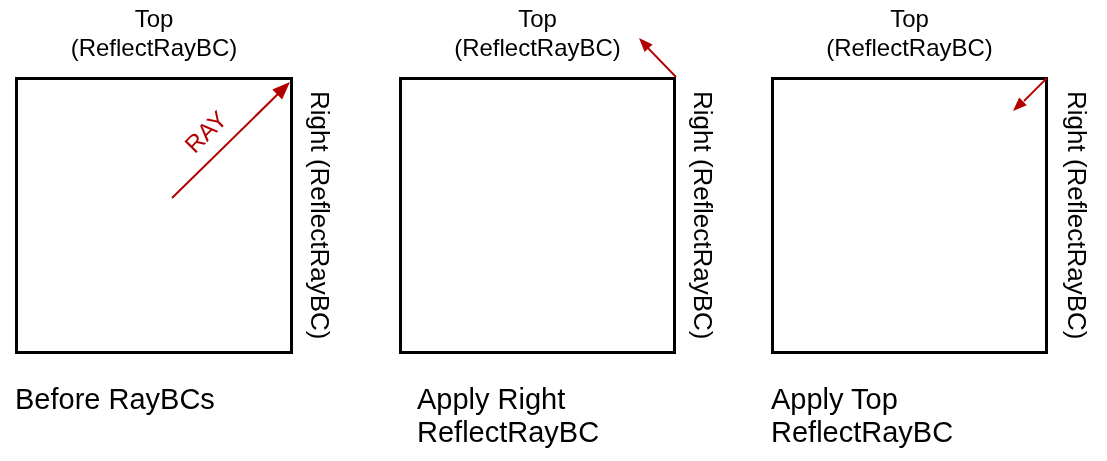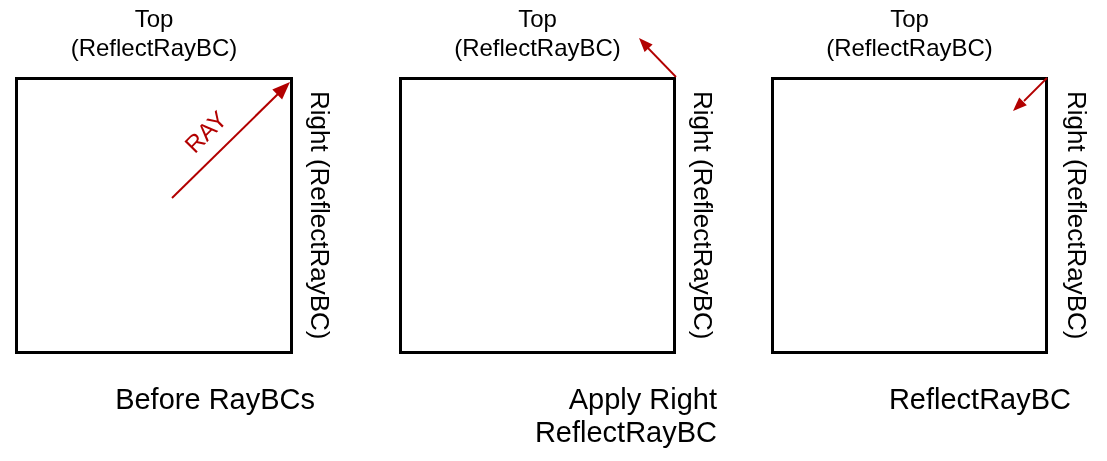--- a/index.html
+++ b/index.html
@@ -33,21 +33,21 @@
     text-orientation: mixed;
     text-align: center;
     font-size: 26px;
     line-height: 34px;
     width: 34px;
     color: #000000;
     white-space: nowrap;
   }
   .caption {
     position: absolute;
-    text-align: right;
+    text-align: left;
     font-size: 29px;
     line-height: 33px;
     color: #000000;
   }
   .arrow-svg { position: absolute; overflow: visible; }
   .ray-label {
     position: absolute;
     font-size: 24px;
     transform: translate(-50%, -50%) rotate(-45deg);
     white-space: nowrap;
@@ -97,17 +97,18 @@
       <div>Top</div>
       <div>(ReflectRayBC)</div>
     </div>
     <div class="box" style="left:771px; top:77px; width:277px; height:277px;"></div>
     <div class="right-label" style="left:1060px; top:77px; height:277px;">Right (ReflectRayBC)</div>
     <svg class="arrow-svg" style="left:985px; top:70px;" width="70" height="55" viewBox="0 0 70 55">
       <line x1="62" y1="8" x2="39" y2="31" stroke-width="1.8" stroke="#b20000"></line>
       <polygon points="28,41 34.2,27.4 41.8,35.2" fill="#b20000"></polygon>
     </svg>
     <div class="caption" style="left:771px; top:383px; width:300px;">
+      <div>Apply Top</div>
       <div>ReflectRayBC</div>
     </div>
   </div>
 
 </div>
 
 </body></html>

